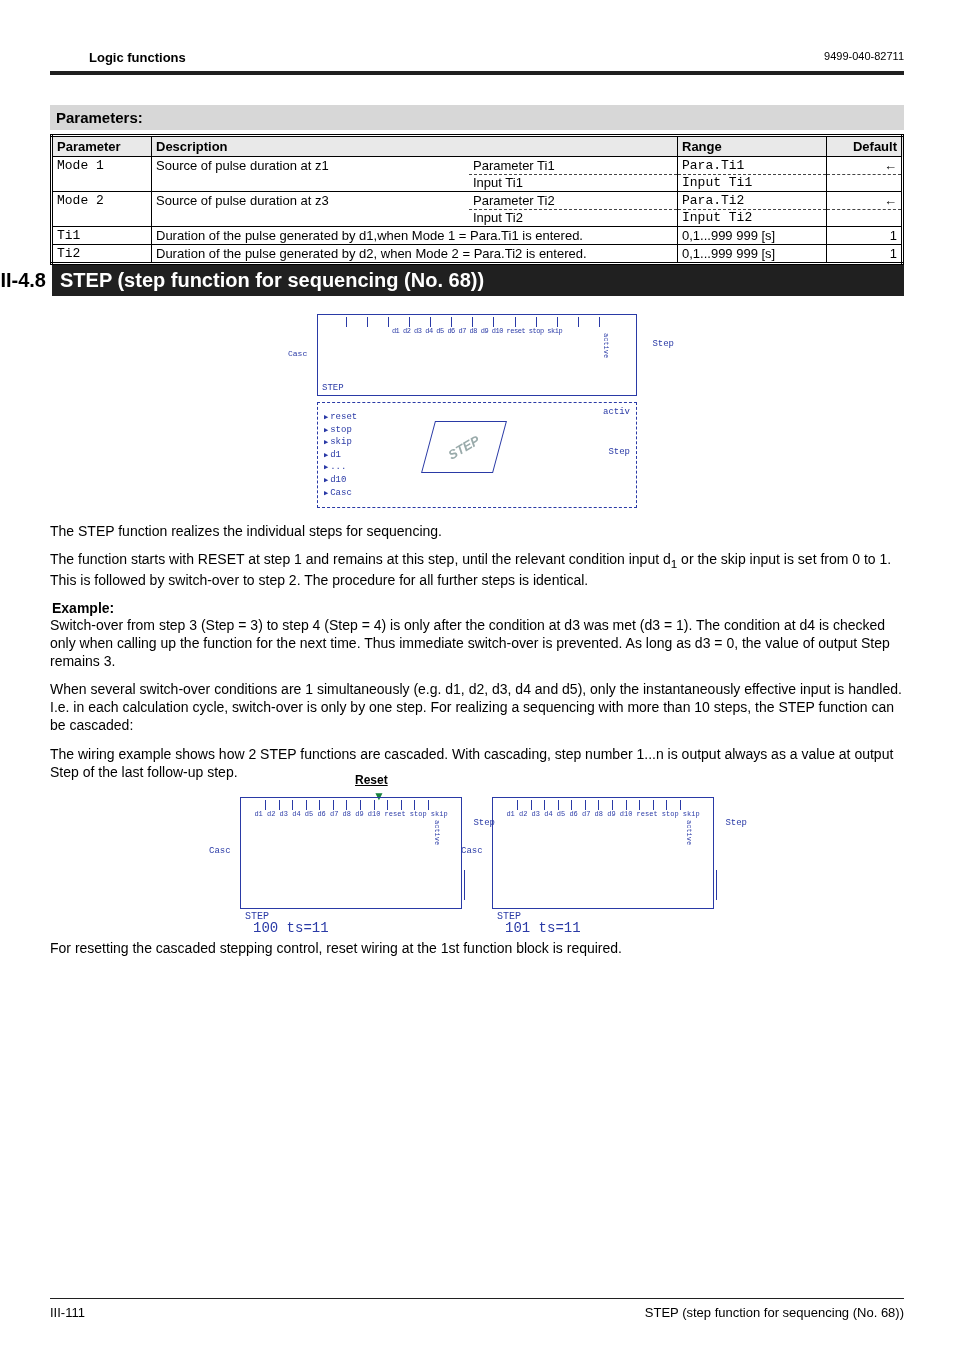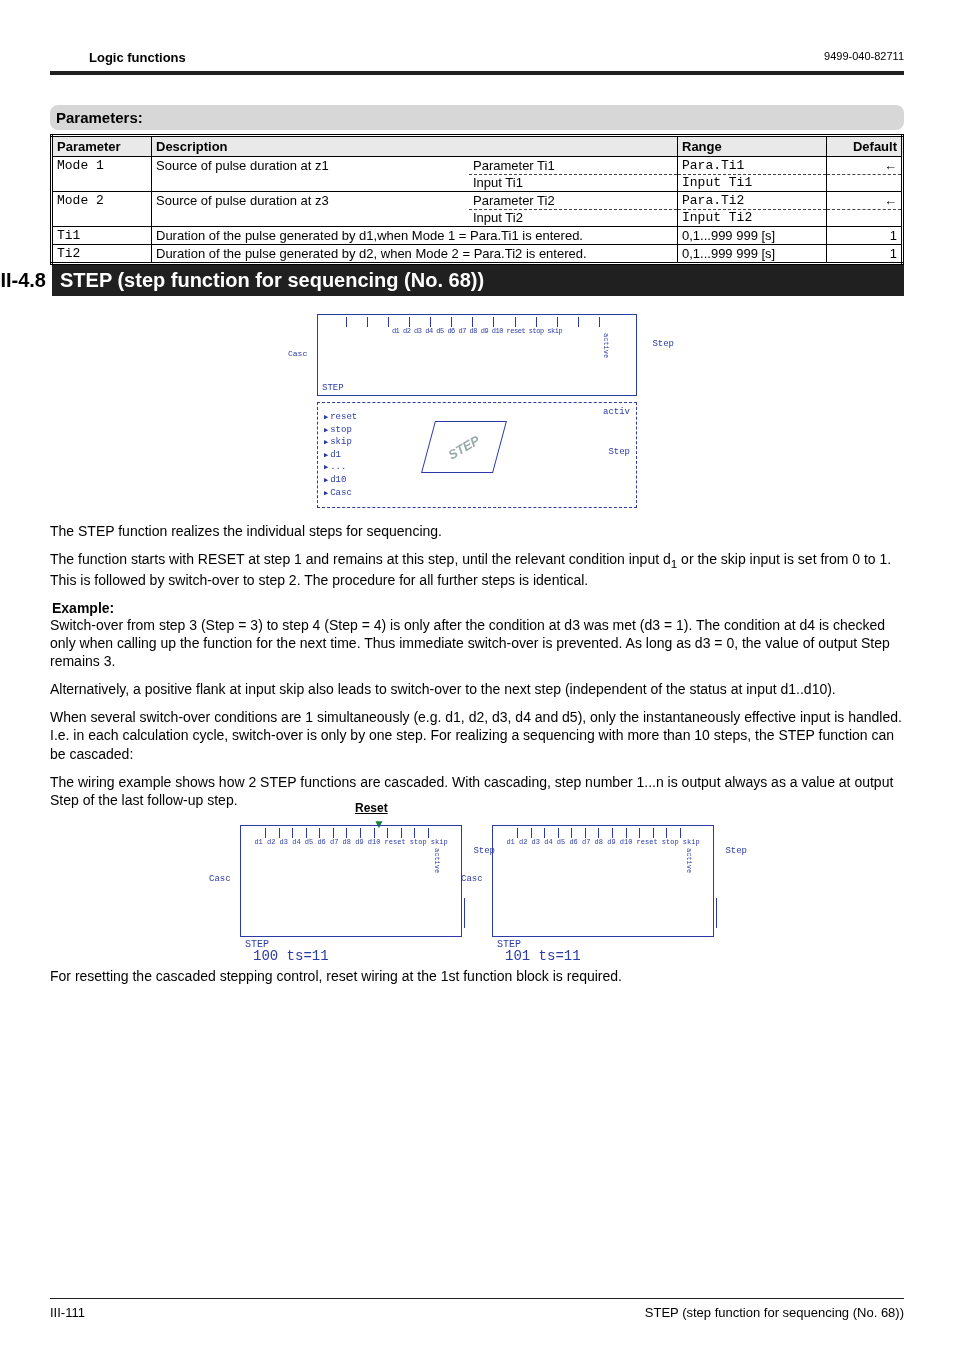--- a/index.html
+++ b/index.html
@@ -31,21 +31,20 @@
     border: 0;
     border-top: 4px solid #202020;
     margin: 0 0 30px 0;
   }
   .param-title-bar {
     background: #d7d7d7;
     font-weight: bold;
     font-size: 15px;
     padding: 4px 6px;
     margin-bottom: 4px;
-    border-radius: 8px;
   }
   table.param {
     border-collapse: collapse;
     width: 100%;
     font-size: 13px;
   }
   table.param th {
     background: #e9e9e9;
     font-weight: bold;
     text-align: left;
@@ -279,21 +278,20 @@
     </div>
   </div>
 
   <p class="body">The STEP function realizes the individual steps for sequencing.</p>
   <p class="body">
     <span>The function starts with RESET at step 1 and remains at this step, until the relevant condition input d</span><sub>1</sub><span> or the skip input is set from 0 to 1. This is followed by switch-over to step 2. The procedure for all further steps is identical.</span>
   </p>
 
   <div class="ex-head">Example:</div>
   <p class="body" style="margin-top:0">Switch-over from step 3 (Step = 3) to step 4 (Step = 4) is only after the condition at d3 was met (d3 = 1). The condition at d4 is checked only when calling up the function for the next time. Thus immediate switch-over is prevented. As long as d3 = 0, the value of output Step remains 3.</p>
-  <p class="body">Alternatively, a positive flank at input skip also leads to switch-over to the next step (independent of the status at input d1..d10).</p>
 
 
   <p class="body">When several switch-over conditions are 1 simultaneously (e.g. d1, d2, d3, d4 and d5), only the instantaneously effective input is handled. I.e. in each calculation cycle, switch-over is only by one step. For realizing a sequencing with more than 10 steps, the STEP function can be cascaded:</p>
   <p class="body">The wiring example shows how 2 STEP functions are cascaded. With cascading, step number 1...n is output always as a value at output Step of the last follow-up step.</p>
 
   <div class="figwrap" style="margin-top:16px;margin-bottom:30px;">
     <div class="fig2">
       <span class="resetlbl">Reset</span>
       <span class="resetarrow">▼</span>
       <div class="blk">

